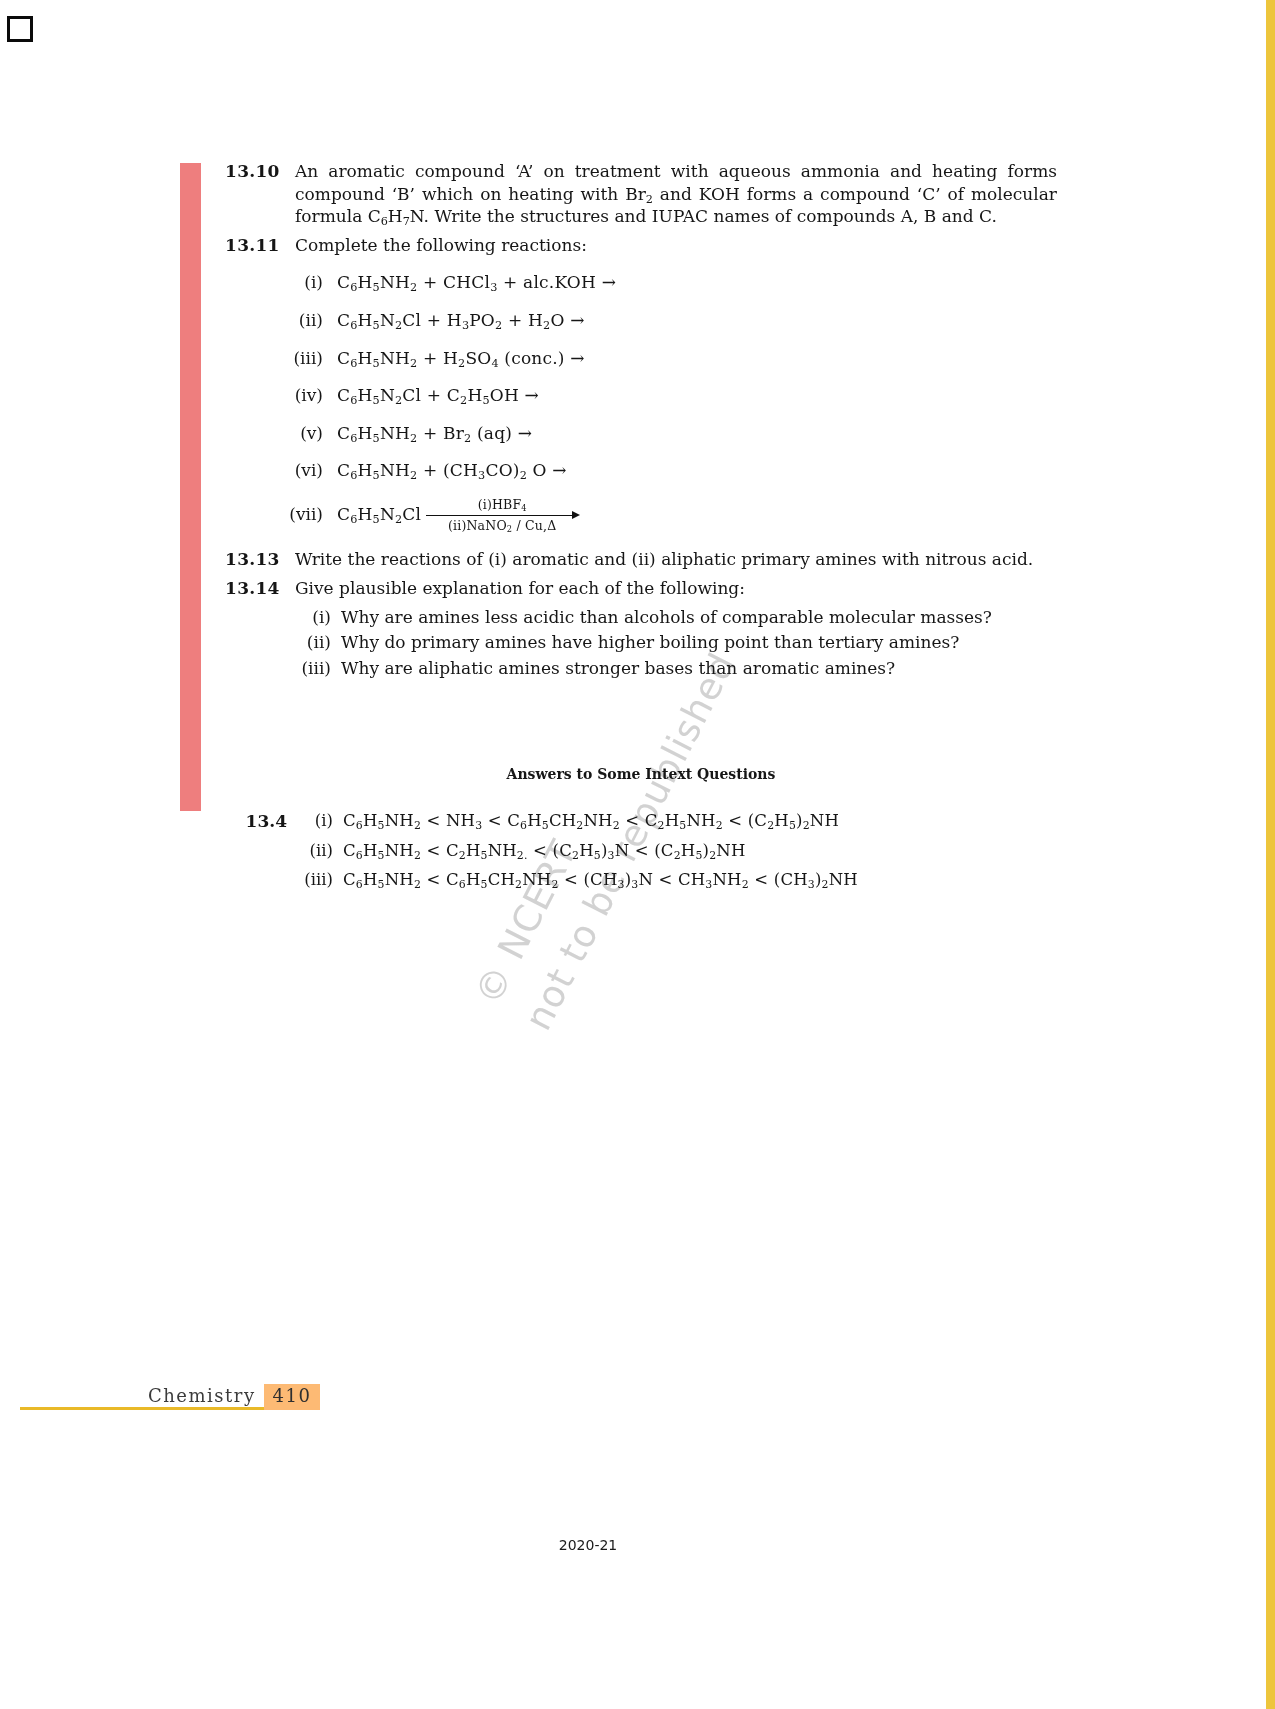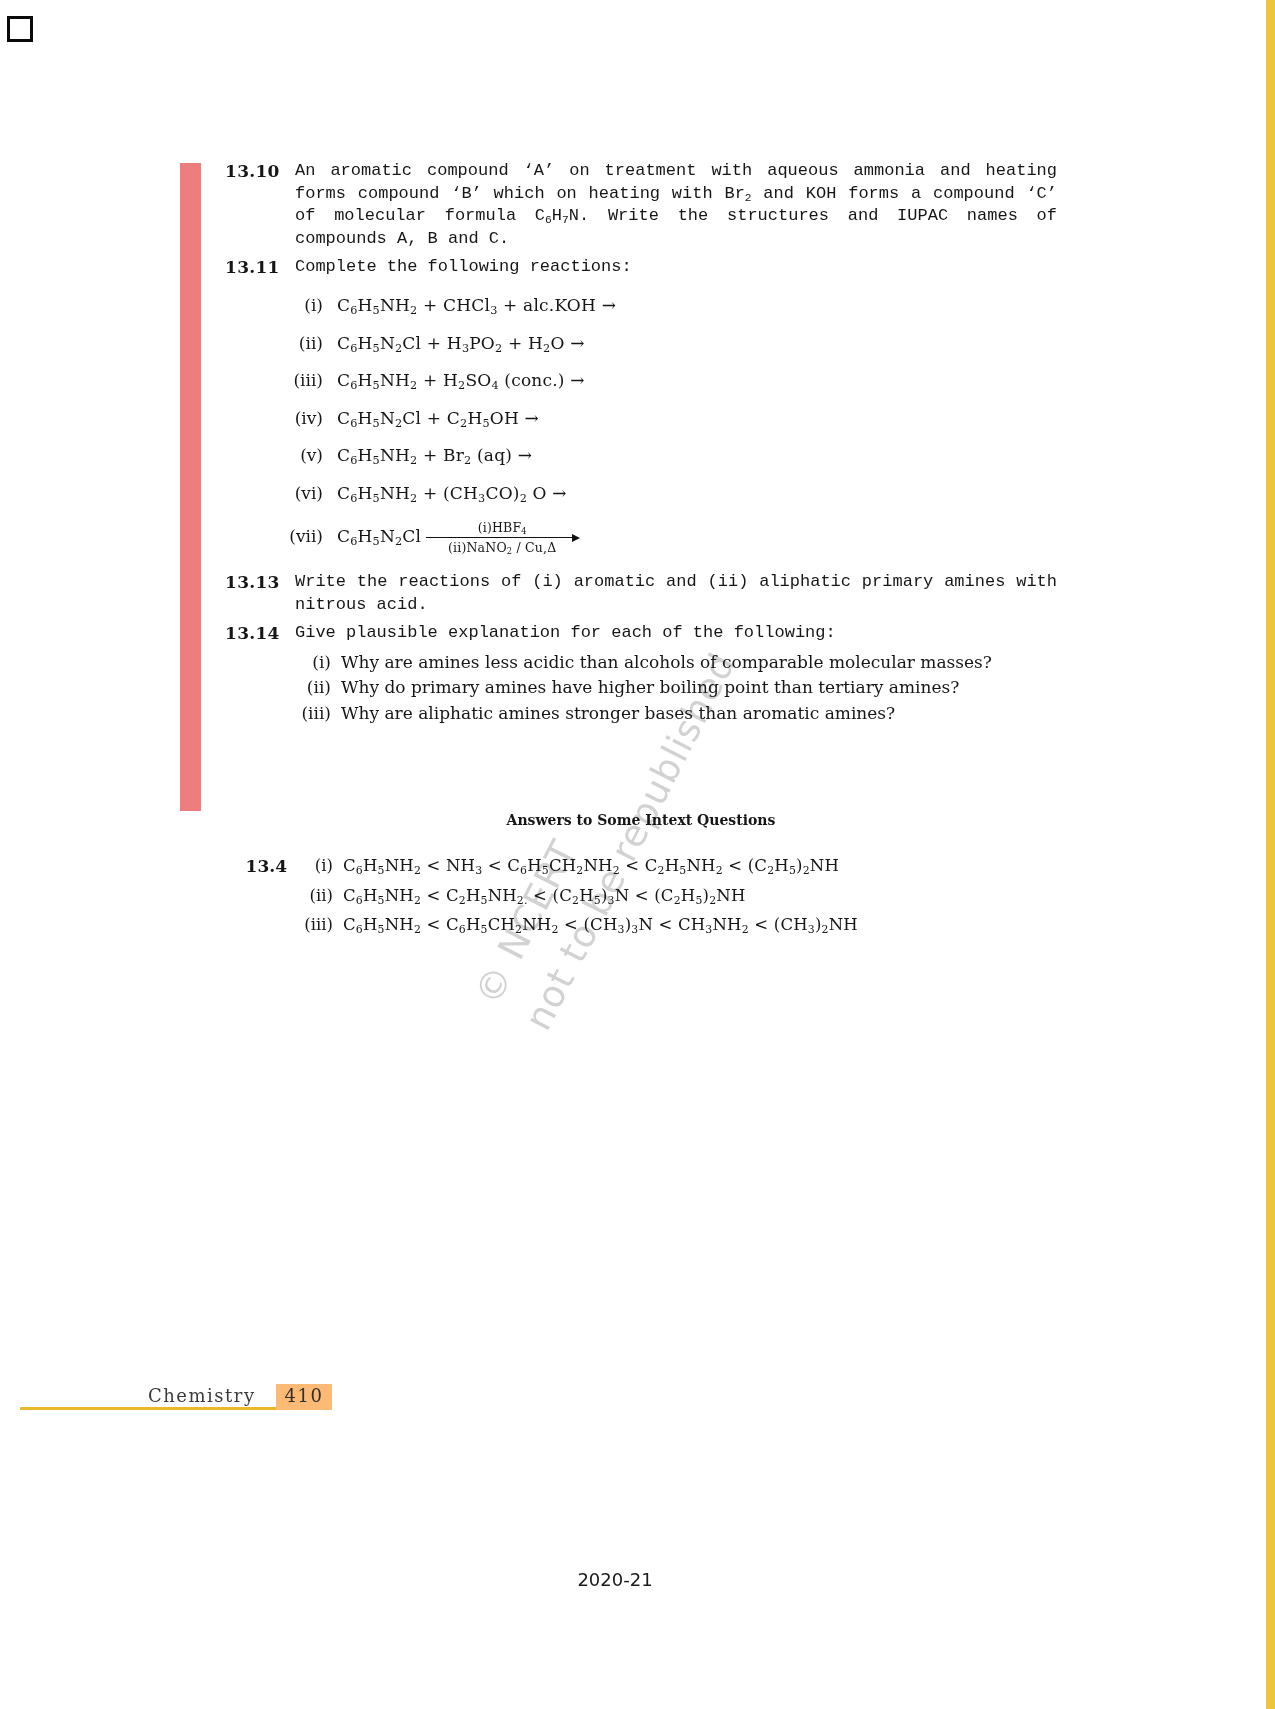--- a/index.html
+++ b/index.html
@@ -42,21 +42,21 @@
     font-size: 37px; line-height: 56px; letter-spacing: 1px;
     color: #c8c8c8; opacity: 0.8;
     white-space: nowrap;
   }
 
   
   .content { position: absolute; left: 225px; top: 160px; width: 832px; z-index: 2; }
 
   .q { display: flex; margin-bottom: 6px; }
   .qnum { width: 70px; flex: none; font-weight: bold; letter-spacing: 0.3px; }
-  .qtext { flex: 1; text-align: justify; font-family: Liberation Mono, monospace; }
+  .qtext { flex: 1; text-align: justify; }
 
   .rxns { margin: 4px 0 8px 0; }
   .rxn { display: flex; align-items: baseline; margin: 15px 0; }
   .rlabel { width: 98px; flex: none; text-align: right; margin-right: 14px; }
   .rformula { letter-spacing: 0.2px; }
 
   .arrow-wrap {
     display: inline-flex; flex-direction: column; align-items: center;
     vertical-align: middle; margin-left: 5px;
     font-size: 12.5px; line-height: 1.25;
@@ -74,25 +74,25 @@
 
   .answers { margin-top: 86px; }
   .ans-heading { text-align: center; font-weight: bold; font-size: 14px; margin-bottom: 26px; }
   .arow { display: flex; align-items: flex-start; margin-bottom: 7px; font-size: 16.5px; }
   .anum { width: 62px; flex: none; text-align: right; font-weight: bold; font-size: 17px; }
   .alabel { width: 46px; flex: none; text-align: right; margin-right: 10px; }
   .aformula { white-space: nowrap; letter-spacing: 0.2px; }
 
   
   .footer-rule { position: absolute; left: 20px; top: 1407px; width: 282px; height: 2.5px; background: #e9b928; z-index: 2; }
-  .footer { position: absolute; left: 148px; top: 1384px; z-index: 3; display: flex; align-items: baseline; gap: 20px;
+  .footer { position: absolute; left: 148px; top: 1384px; z-index: 3; display: flex; align-items: baseline; gap: 8px;
             font-size: 18px; letter-spacing: 1.5px; color: #3b3b3b; }
   .page-badge { background: #fdba74; padding: 0 9px 2px 9px; color: #2f2f2f; }
-  .bottom-date { position: absolute; left: 0; top: 1568px; width: 1176px; text-align: center; z-index: 2;
-                 font-family: "DejaVu Sans", "Liberation Sans", sans-serif; font-size: 18px; color: #1a1a1a; padding-left: 27px; }
+  .bottom-date { position: absolute; left: 0; top: 1536px; width: 1176px; text-align: center; z-index: 2;
+                 font-family: "DejaVu Sans", "Liberation Sans", sans-serif; font-size: 14px; color: #1a1a1a; }
 </style>
 </head>
 <body>
 
 <div class="page">
 
   <div class="corner-square"></div>
   <div class="edge-strip"></div>
   <div class="accent-bar"></div>
 

